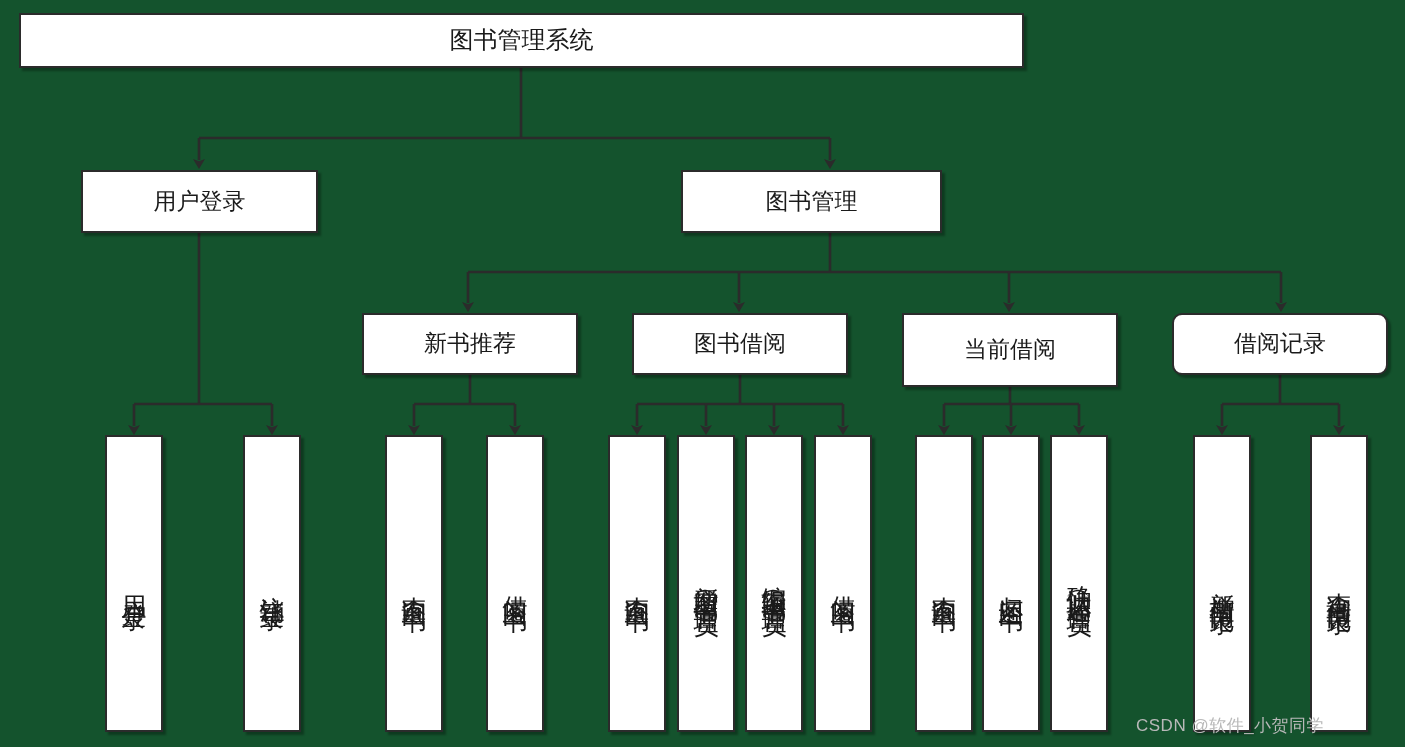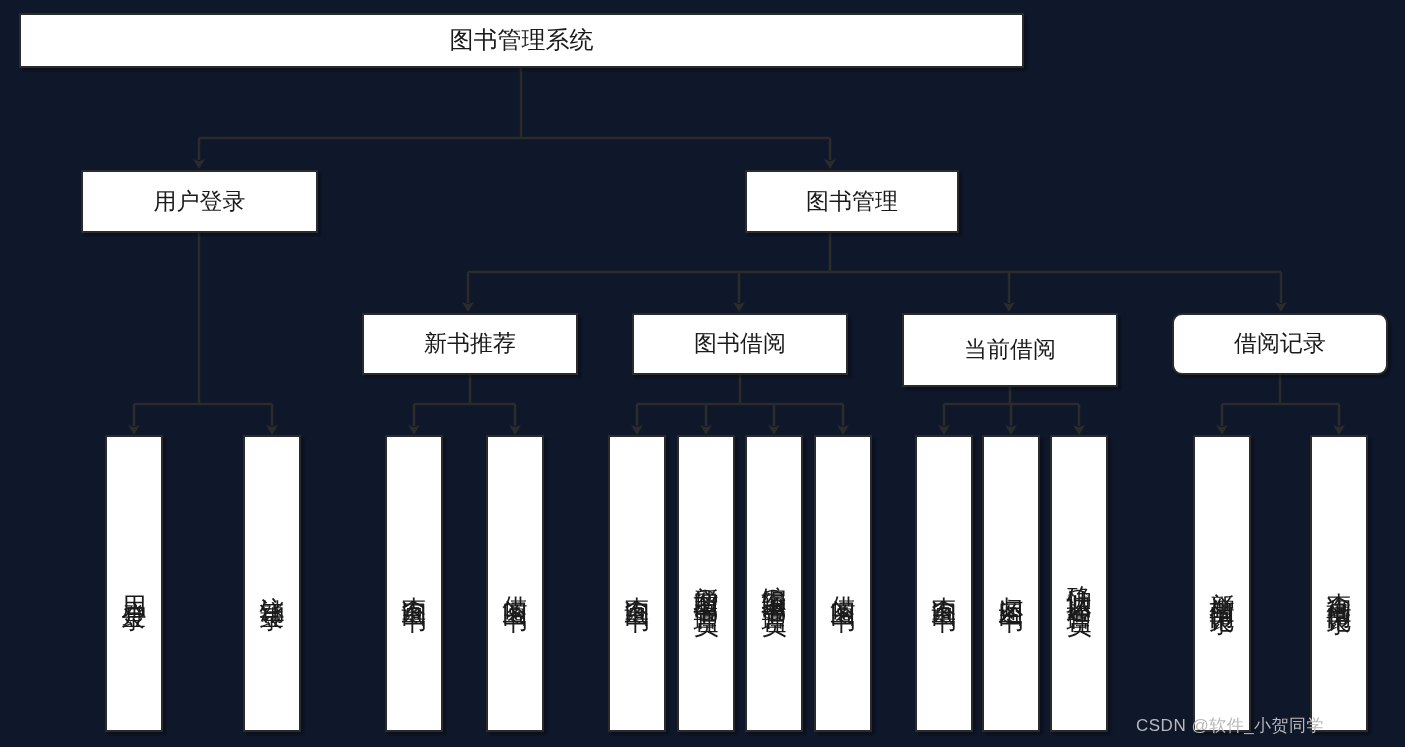--- a/index.html
+++ b/index.html
@@ -7,21 +7,21 @@
     padding: 0;
     background: #ffffff;
   }
   body {
     font-family: "Liberation Sans", "DejaVu Sans", sans-serif;
   }
   #canvas {
     position: relative;
     width: 1405px;
     height: 747px;
-    background: #0f172a;
+    background: #14532d;
     overflow: hidden;
   }
   svg.edges {
     position: absolute;
     left: 0;
     top: 0;
     width: 1405px;
     height: 747px;
     pointer-events: none;
   }
@@ -122,21 +122,21 @@
     </g>
   </svg>
 
   <div class="node root horiz" style="left:19px; top:13px; width:1005px; height:55px;">
     <span class="label">图书管理系统</span>
   </div>
 
   <div class="node horiz" style="left:81px; top:170px; width:237px; height:63px;">
     <span class="label">用户登录</span>
   </div>
-  <div class="node horiz" style="left:745px; top:170px; width:214px; height:63px;">
+  <div class="node horiz" style="left:681px; top:170px; width:261px; height:63px;">
     <span class="label">图书管理</span>
   </div>
 
   <div class="node horiz" style="left:362px; top:313px; width:216px; height:62px;">
     <span class="label">新书推荐</span>
   </div>
   <div class="node horiz" style="left:632px; top:313px; width:216px; height:62px;">
     <span class="label">图书借阅</span>
   </div>
   <div class="node horiz" style="left:902px; top:313px; width:216px; height:74px;">

